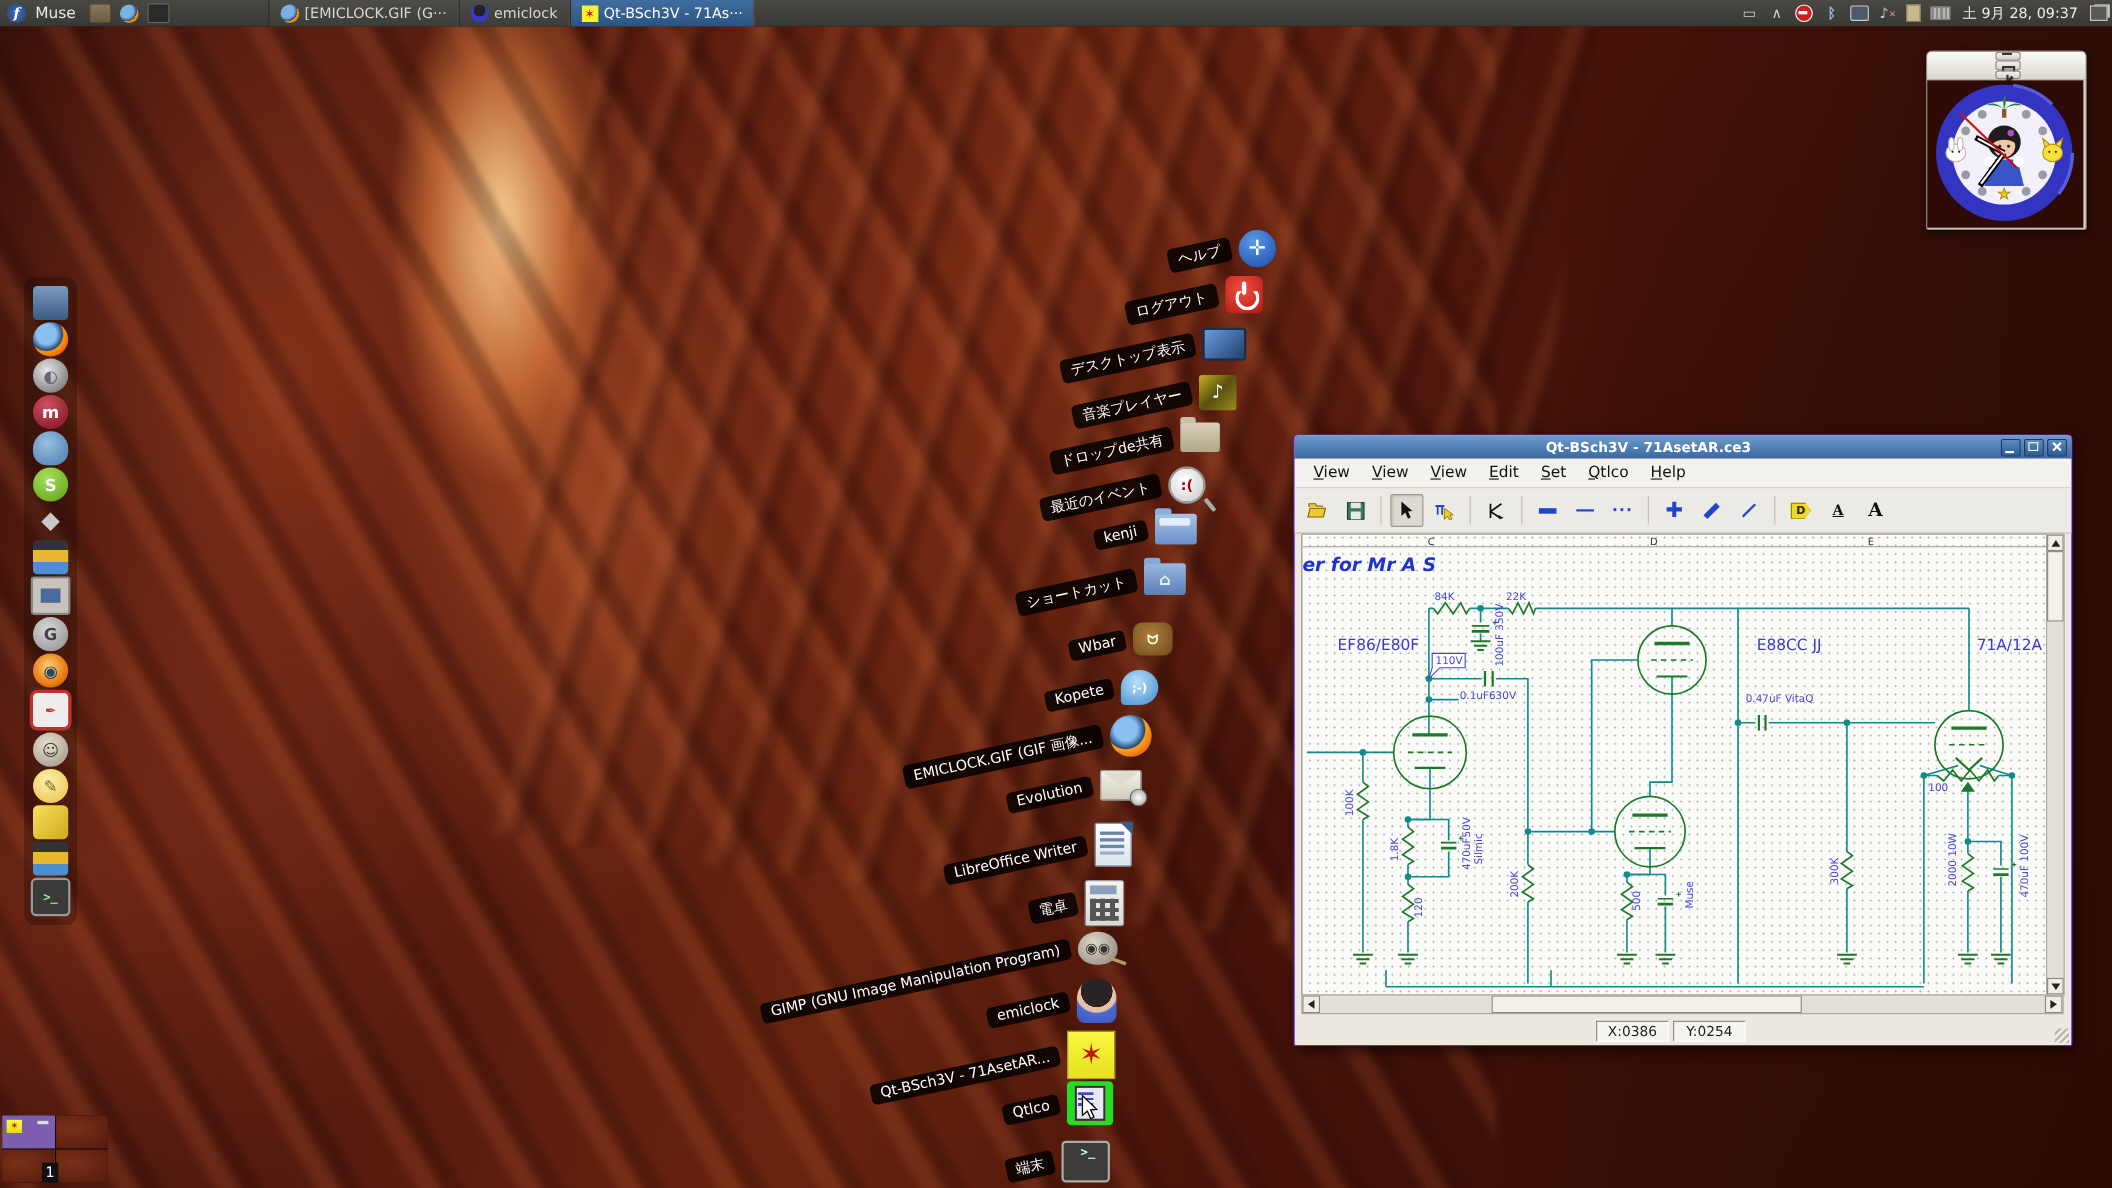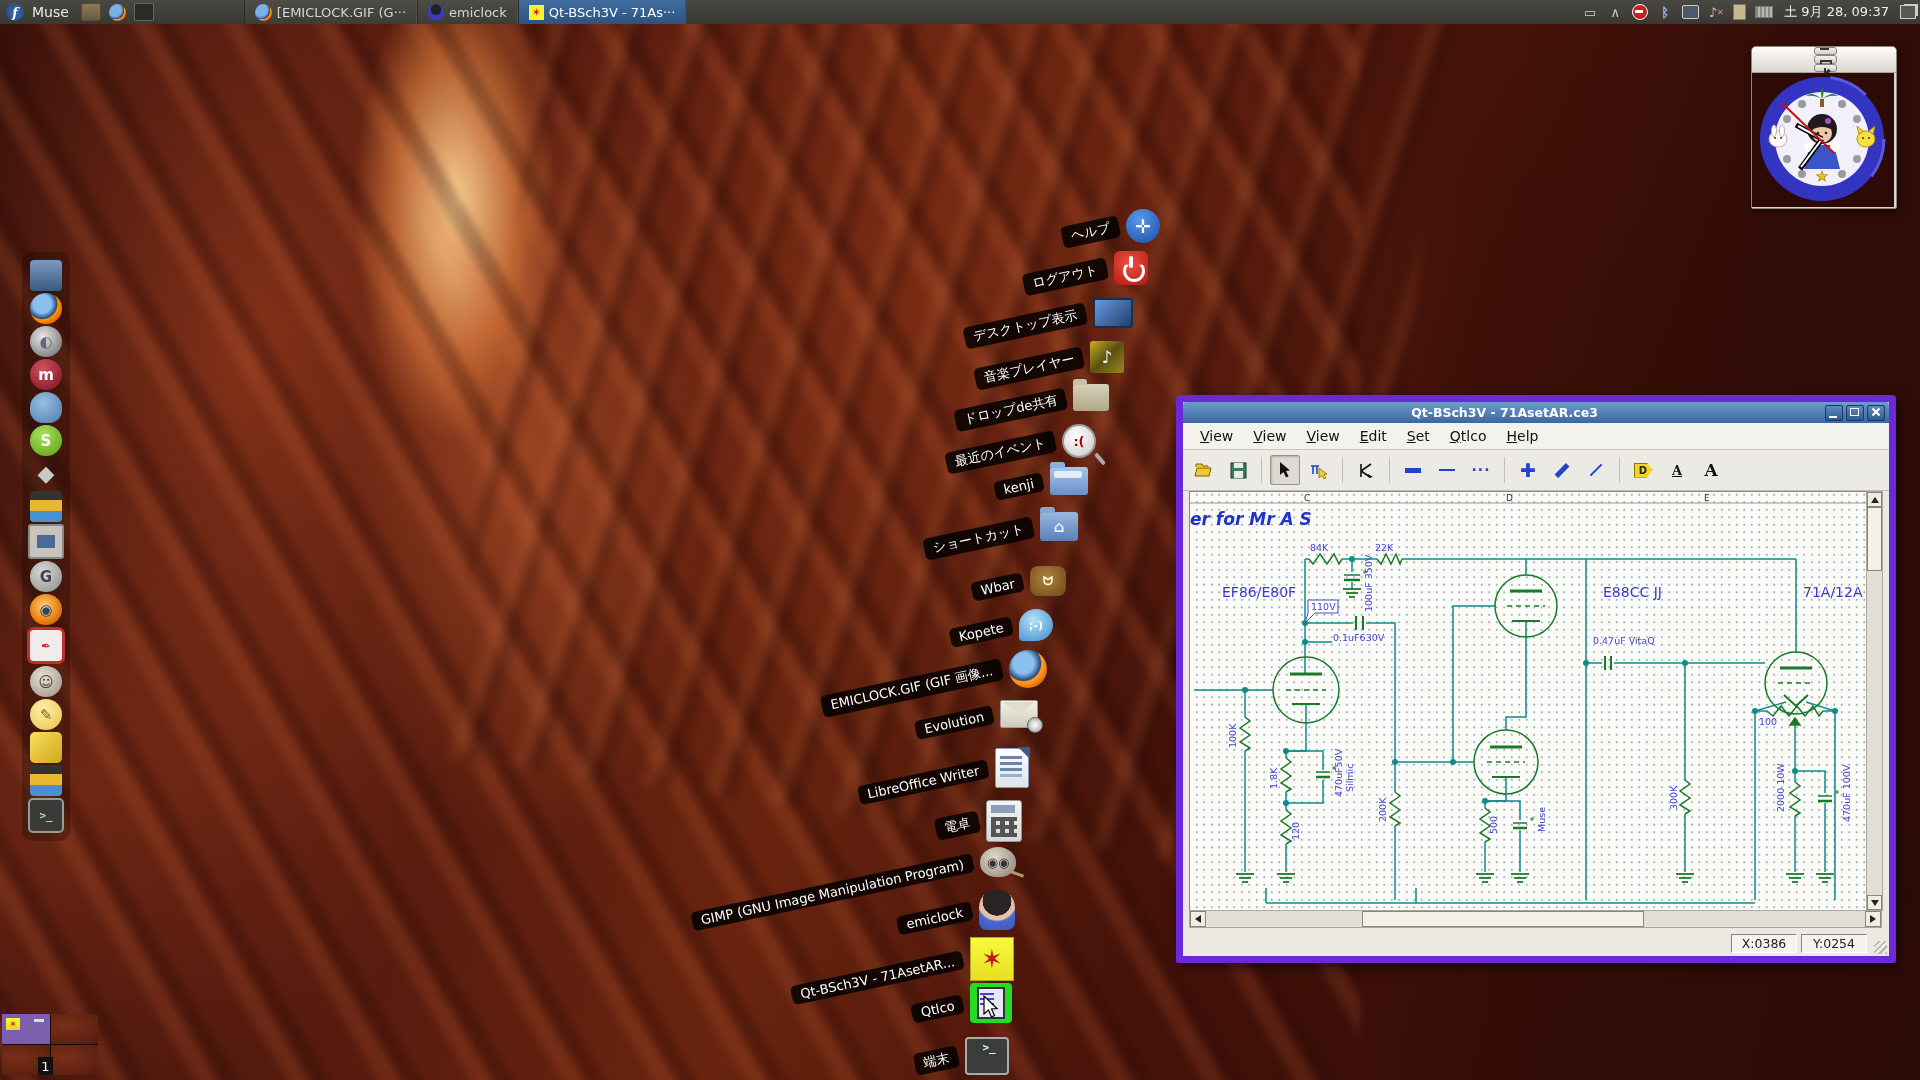--- a/index.html
+++ b/index.html
@@ -135,21 +135,21 @@
   .ebtn{width:21px;height:18px;border:1px solid #8a877f;border-radius:3px;background:linear-gradient(#f4f2ee,#d4d0c8);
         margin-left:2px;position:relative;}
   .ebtn-min::after{content:"";position:absolute;left:5px;bottom:4px;width:9px;height:2px;background:#333;}
   .ebtn-max::after{content:"";position:absolute;left:5px;top:4px;width:8px;height:7px;border:2px solid #333;}
   .ebtn-close::before,.ebtn-close::after{content:"";position:absolute;left:9px;top:3px;width:2.5px;height:12px;background:#333;}
   .ebtn-close::before{transform:rotate(45deg);}
   .ebody{position:relative;width:142px;height:134px;background:#2e0a06;}
 
   
   #qtwin{position:absolute;left:1176px;top:395px;width:706px;height:554px;z-index:15;
-    background:#ece9e2;border:7px solid #6d28d9;border-radius:4px 4px 2px 2px;
+    background:#ece9e2;border:1px solid #6d28d9;border-radius:4px 4px 2px 2px;
     box-shadow:3px 4px 12px rgba(0,0,0,.55);}
   .qtitle{height:21px;border-radius:3px 3px 0 0;display:flex;align-items:center;
     background:linear-gradient(#6f9bcc,#3a679f);padding:0 4px;}
   .qtitle .qtxt{flex:1;text-align:center;color:#fff;font-weight:bold;font-size:12.5px;}
   .qbtn{width:16px;height:14px;margin-left:3px;border:1px solid #1c3a60;border-radius:2px;
         background:linear-gradient(#5d8cc0,#2f5a92);position:relative;}
   .qbtn-min::after{content:"";position:absolute;left:3px;bottom:2px;width:8px;height:2px;background:#fff;}
   .qbtn-max::after{content:"";position:absolute;left:3px;top:2px;width:7px;height:6px;border:1.5px solid #fff;}
   .qbtn-close::before,.qbtn-close::after{content:"";position:absolute;left:6.5px;top:1.5px;width:2px;height:10px;background:#fff;}
   .qbtn-close::before{transform:rotate(45deg);}
@@ -189,21 +189,21 @@
   .varrow.down{bottom:0;}.varrow.down::after{border-top:6px solid #222;}
   .vthumb{position:absolute;left:0;top:15px;width:13px;height:62px;background:#f4f1ea;border:1px solid #8a867c;}
   .hscroll{position:absolute;left:6px;top:508px;width:691px;height:16px;background:#e2dfd8;border:1px solid #aaa69c;}
   .harrow{position:absolute;top:0;width:14px;height:14px;background:#f0ede6;border:1px solid #8a867c;
           display:flex;align-items:center;justify-content:center;}
   .harrow::after{content:"";border-top:4px solid #0000;border-bottom:4px solid #0000;}
   .harrow.left{left:0;}.harrow.left::after{border-right:6px solid #222;}
   .harrow.right{right:0;}.harrow.right::after{border-left:6px solid #222;}
   .hthumb{position:absolute;left:172px;top:0;width:280px;height:14px;background:#f4f1ea;border:1px solid #8a867c;}
   .qstatus{position:absolute;left:0;bottom:0;width:100%;height:26px;display:flex;align-items:center;
-           justify-content:flex-end;gap:4px;padding-right:22px;box-sizing:border-box;}
+           justify-content:center;gap:4px;padding-right:22px;box-sizing:border-box;}
   .sbox{background:#f6f4ee;border:1px solid;border-color:#8a867c #fff #fff #8a867c;
         font-size:12.5px;color:#222;padding:1px 8px;min-width:48px;text-align:center;}
   .grip{position:absolute;right:2px;bottom:2px;width:13px;height:13px;
         background:repeating-linear-gradient(135deg,#0000 0 3px,#b8b4aa 3px 4.5px);}
 
   
   .sch-label{font-size:9.5px;fill:#4747cf;font-family:"DejaVu Sans",sans-serif;}
   .sch-tube{font-size:14px;fill:#3a3ad0;font-family:"DejaVu Sans",sans-serif;}
   .sch-title{font-size:17px;font-weight:bold;font-style:italic;fill:#2233cc;}
   .sch-ruler{font-size:9px;fill:#333;}

